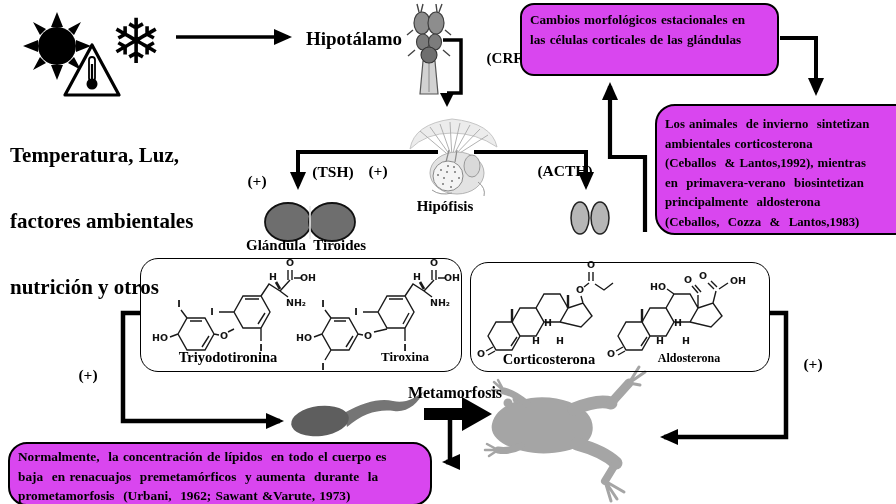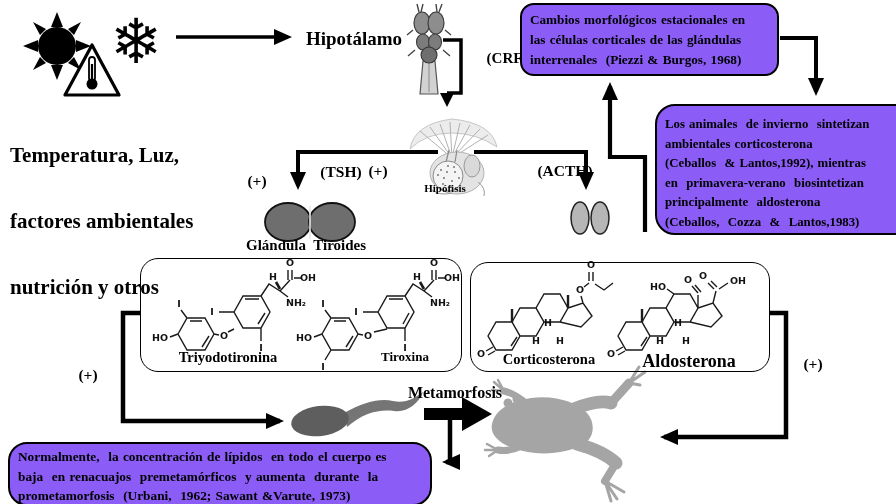--- a/index.html
+++ b/index.html
@@ -1,21 +1,21 @@
 <!DOCTYPE html>
 <html><head>
 <meta charset="utf-8">
 <style>
   html,body{margin:0;padding:0;background:#fff;}
   #stage{position:relative;width:896px;height:504px;background:#fff;overflow:hidden;
          font-family:"Liberation Serif",serif;color:#000;}
   #gfx{position:absolute;left:0;top:0;}
   .lbl{position:absolute;font-weight:bold;white-space:pre;transform:translateX(-50%);line-height:1.1;}
   .blk{position:absolute;font-weight:bold;white-space:pre;}
-  .rbox{position:absolute;border:2.2px solid #000;border-radius:16px;background:#8b5cf6;
+  .rbox{position:absolute;border:2.2px solid #000;border-radius:16px;background:#d946ef;
         font-weight:bold;box-sizing:border-box;}
   .rbox .ln{white-space:pre;}
   .at{font:bold 9.5px "DejaVu Sans",sans-serif;fill:#111;}
   svg text{user-select:none;}
 </style>
 </head>
 <body>
 
 <div id="stage">
 
@@ -178,39 +178,38 @@
 <div class="rbox" style="left:470px;top:262px;width:300px;height:110px;border-width:1.8px;border-radius:18px;background:transparent;"></div>
 
 <div class="blk" style="left:10px;top:100px;font-size:21px;line-height:22px;">
   <div class="ln">Temperatura, Luz,</div>
   <div class="ln">factores ambientales</div>
   <div class="ln">nutrición y otros</div>
 </div>
 
 <div class="lbl" style="left:354px;top:29px;font-size:19px;">Hipotálamo</div>
 <div class="lbl" style="left:489px;top:50px;font-size:15px;padding-left:36px;">(CRF)</div>
-<div class="lbl" style="left:333px;top:163px;font-size:15.5px;margin-left:8px;">(TSH)</div>
+<div class="lbl" style="left:333px;top:163px;font-size:15.5px;">(TSH)</div>
 <div class="lbl" style="left:378px;top:162px;font-size:15.5px;">(+)</div>
 <div class="lbl" style="left:257px;top:172px;font-size:15.5px;">(+)</div>
 <div class="lbl" style="left:549px;top:162px;font-size:15.5px;margin-left:16px;">(ACTH)</div>
-<div class="lbl" style="left:445px;top:182px;font-size:11px;">Hipófisis</div>
+<div class="lbl" style="left:445px;top:198px;font-size:15px;">Hipófisis</div>
 <div class="lbl" style="left:306px;top:237px;font-size:15px;">Glándula  Tiroides</div>
 <div class="lbl" style="left:455px;top:384px;font-size:16px;">Metamorfosis</div>
 <div class="lbl" style="left:88px;top:366px;font-size:15.5px;">(+)</div>
 <div class="lbl" style="left:813px;top:355px;font-size:15.5px;">(+)</div>
 
 <div class="lbl" style="left:228px;top:350px;font-size:14.5px;">Triyodotironina</div>
 <div class="lbl" style="left:405px;top:350px;font-size:13px;">Tiroxina</div>
 <div class="lbl" style="left:549px;top:352px;font-size:14.5px;">Corticosterona</div>
-<div class="lbl" style="left:689px;top:352px;font-size:18px;text-align:center;">Aldosterona</div>
+<div class="lbl" style="left:689px;top:352px;font-size:12px;text-align:center;">Aldosterona</div>
 
 <div class="rbox" style="left:520px;top:3px;width:259px;height:73px;padding:5px 8px;font-size:13.2px;line-height:20px;border-radius:14px;word-spacing:1px;">
   <div class="ln">Cambios morfológicos estacionales en</div>
   <div class="ln">las células corticales de las glándulas</div>
-  <div class="ln">interrenales  (Piezzi &amp; Burgos, 1968)</div>
 </div>
 
 <div class="rbox" style="left:655px;top:104px;width:283px;height:131px;padding:9px 8px 5px;font-size:12.8px;line-height:19.5px;border-radius:20px;word-spacing:1px;">
   <div class="ln">Los animales  de invierno  sintetizan</div>
   <div class="ln">ambientales corticosterona</div>
   <div class="ln">(Ceballos  &amp; Lantos,1992), mientras</div>
   <div class="ln">en  primavera-verano  biosintetizan</div>
   <div class="ln">principalmente  aldosterona</div>
   <div class="ln">(Ceballos,  Cozza  &amp;  Lantos,1983)</div>
 </div>

